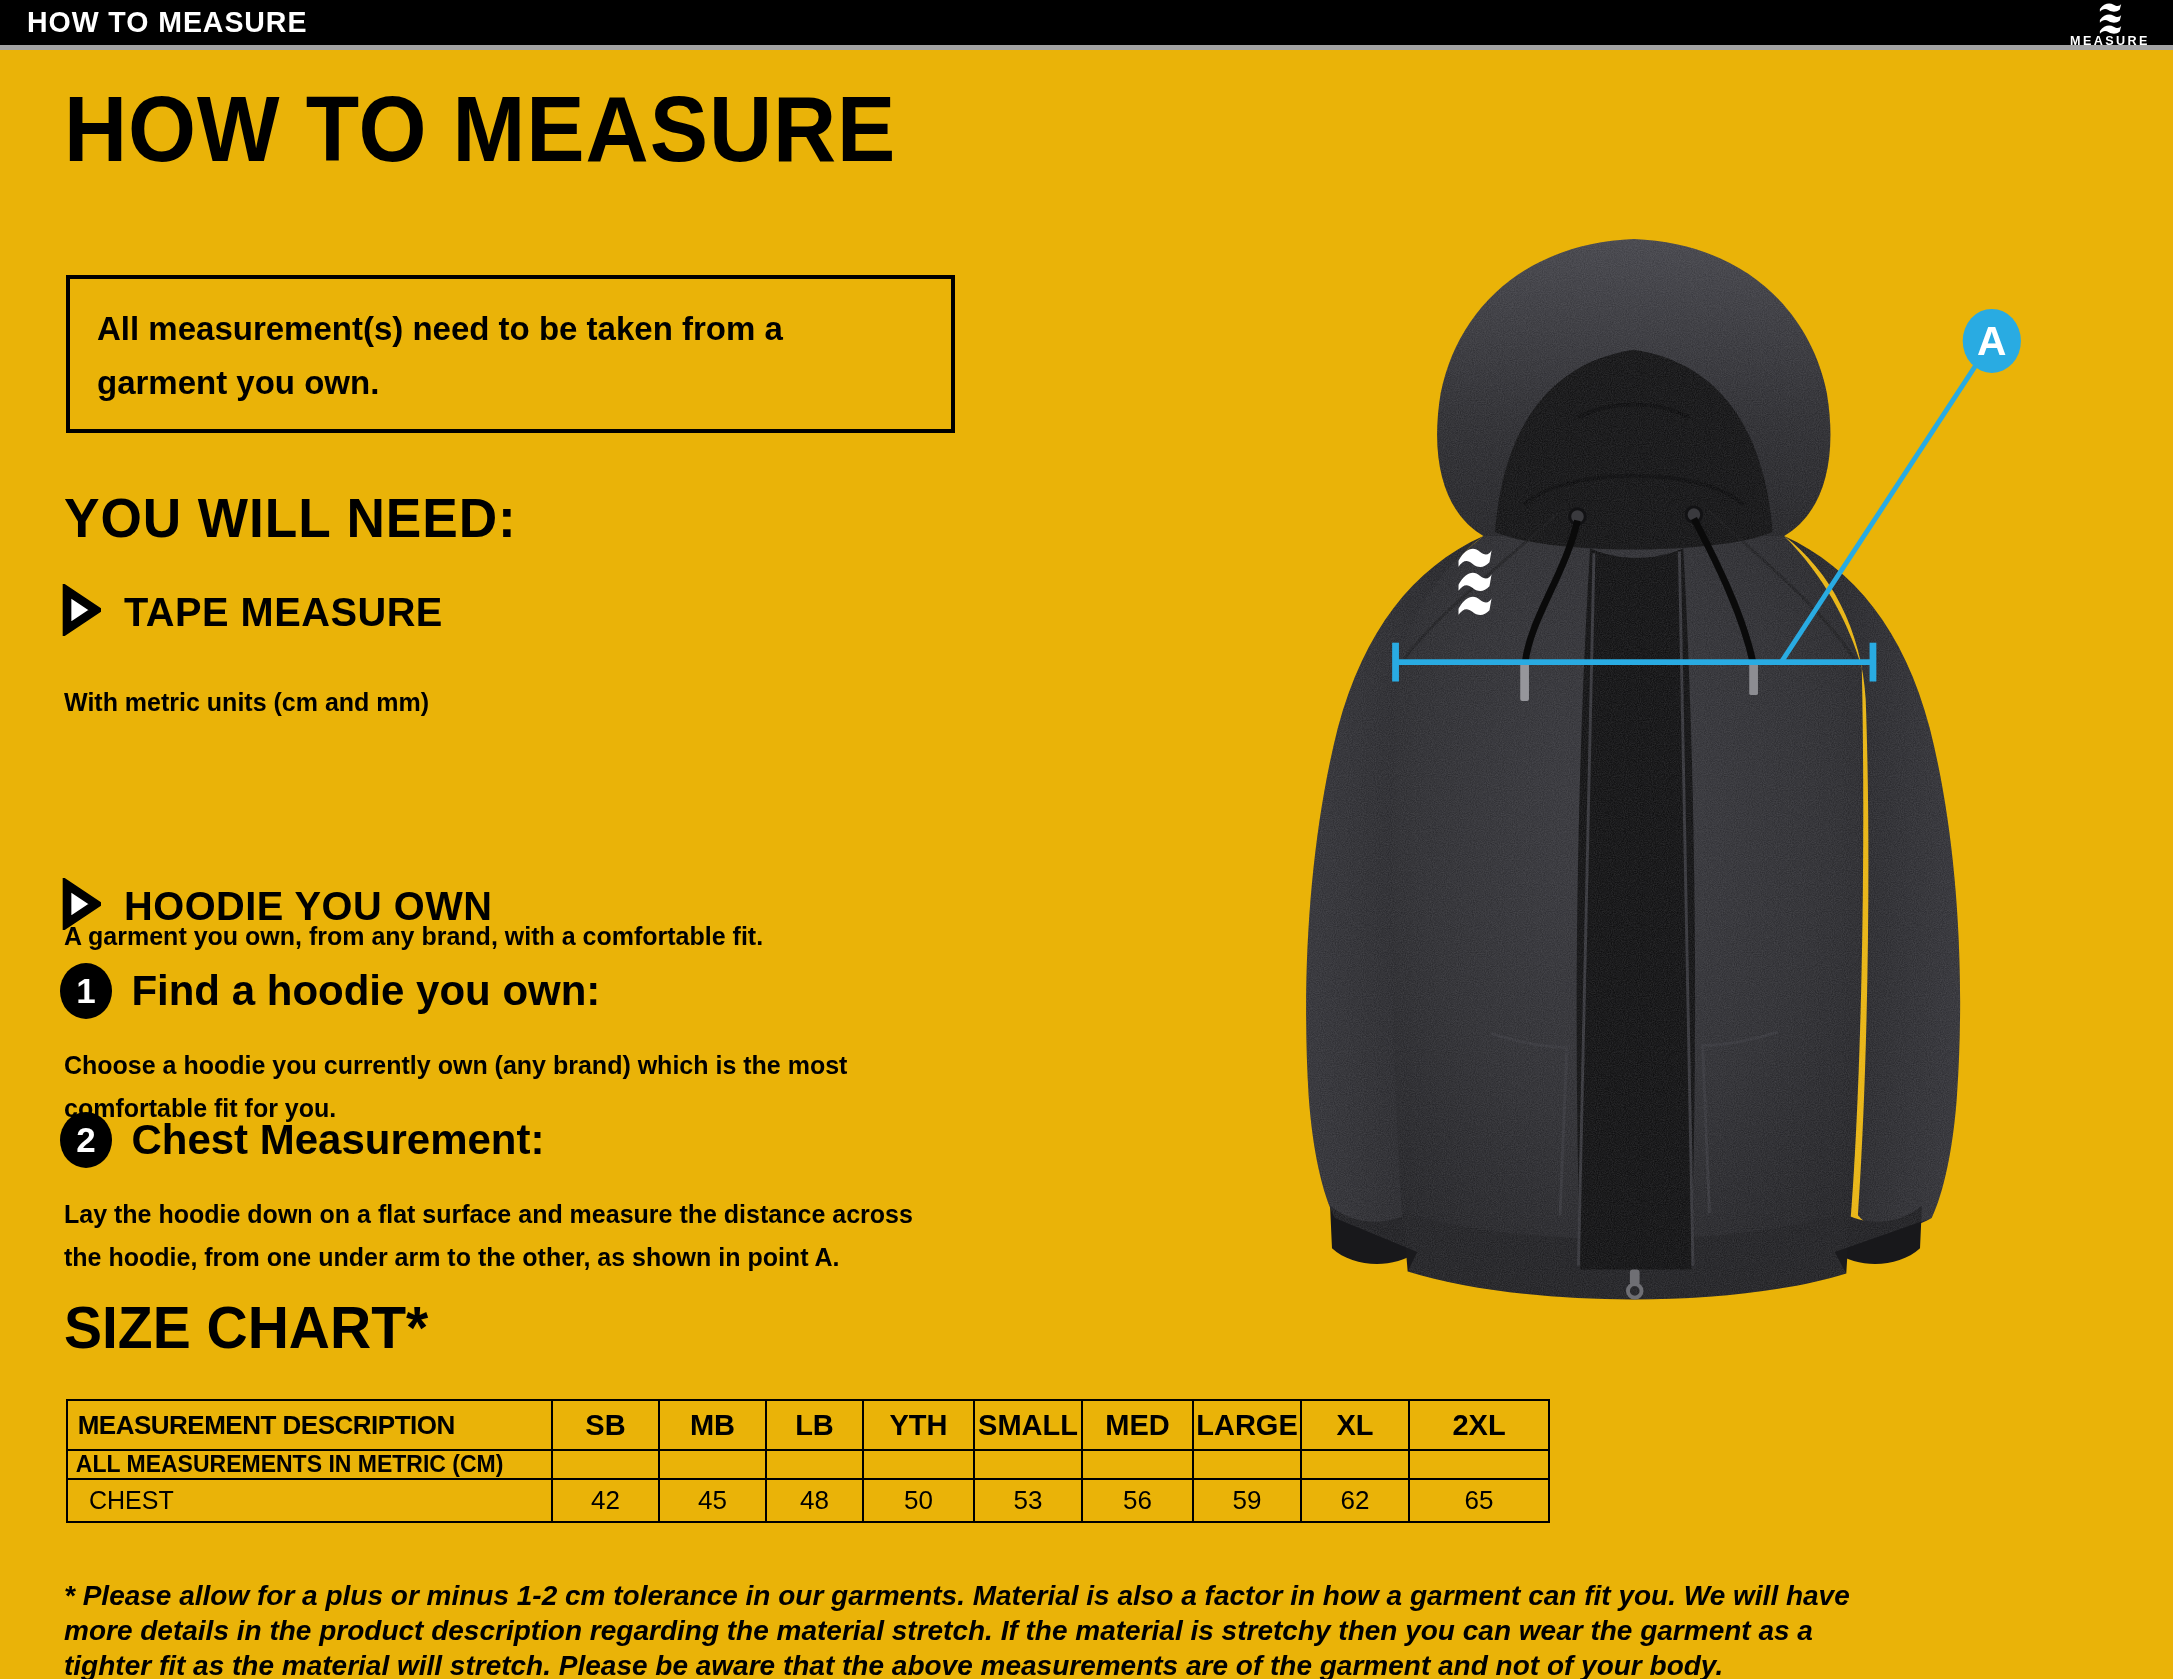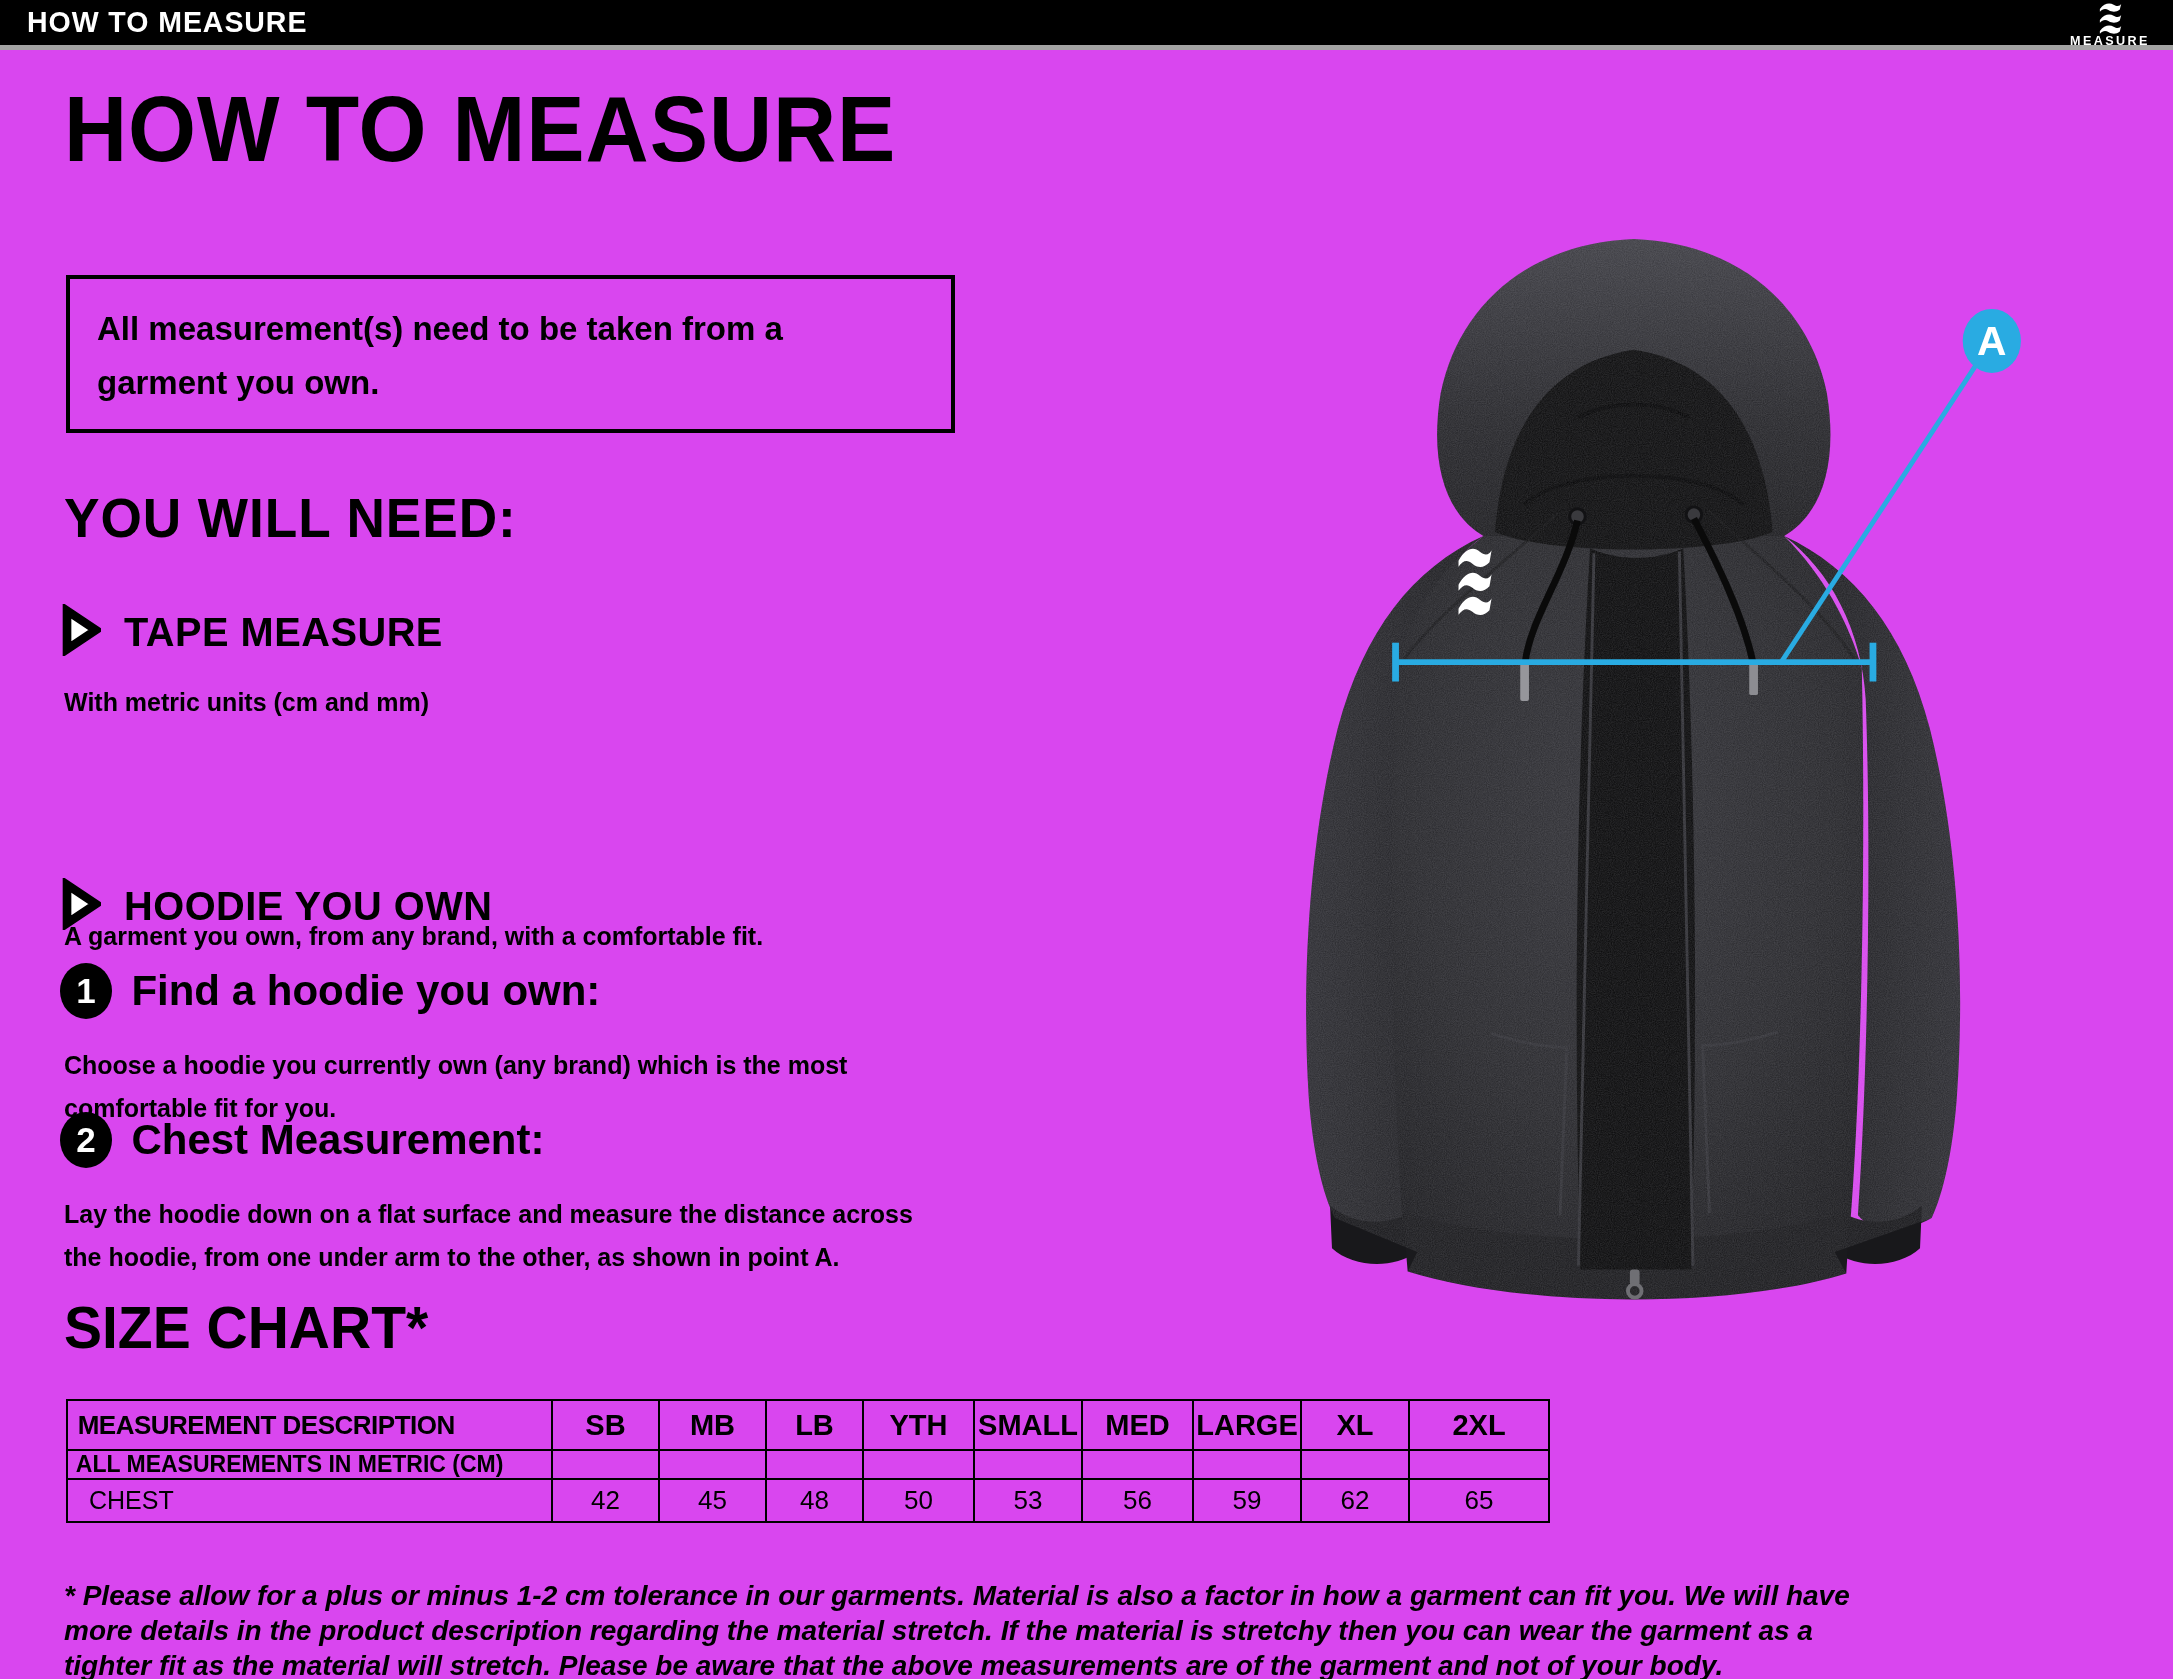--- a/index.html
+++ b/index.html
@@ -1,19 +1,19 @@
 <!DOCTYPE html>
 <html><head>
 <meta charset="utf-8">
 <style>
   * { margin:0; padding:0; box-sizing:border-box; }
   html,body { background:#ffffff; }
   .page {
     position:relative; width:2174px; height:1680px; overflow:hidden;
-    background:#d946ef; color:#000;
+    background:#eab308; color:#000;
     font-family:"Liberation Sans", sans-serif;
   }
   
   .topbar {
     position:absolute; left:0; top:0; width:2174px; height:50px;
     background:#000; border-bottom:5.8px solid #a3a3a3;
   }
   .topbar-title {
     position:absolute; left:27px; top:50%;
     transform:translateY(-52%) scaleX(.95); transform-origin:left center;
@@ -104,21 +104,21 @@
 
   <div class="h1">HOW TO MEASURE</div>
 
   <div class="notice-box">
     <div>All measurement(s) need to be taken from a</div>
     <div>garment you own.</div>
   </div>
 
   <div class="sec-h">YOU WILL NEED:</div>
 
-  <div class="need-item" style="top:604px;text-align:center;">
+  <div class="need-item" style="top:584px;text-align:center;">
     <span class="tri">
       <svg width="41" height="52" viewBox="0 0 42 54">
         <polygon points="7,7 7,47 37,27" fill="#ffffff" stroke="#000000" stroke-width="9" stroke-linejoin="miter"></polygon>
       </svg>
     </span>
     <span class="need-title">TAPE MEASURE</span>
   </div>
   <div class="need-desc" style="top:668px;">With metric units (cm and mm)</div>
 
   <div class="need-item" style="top:878px;">

